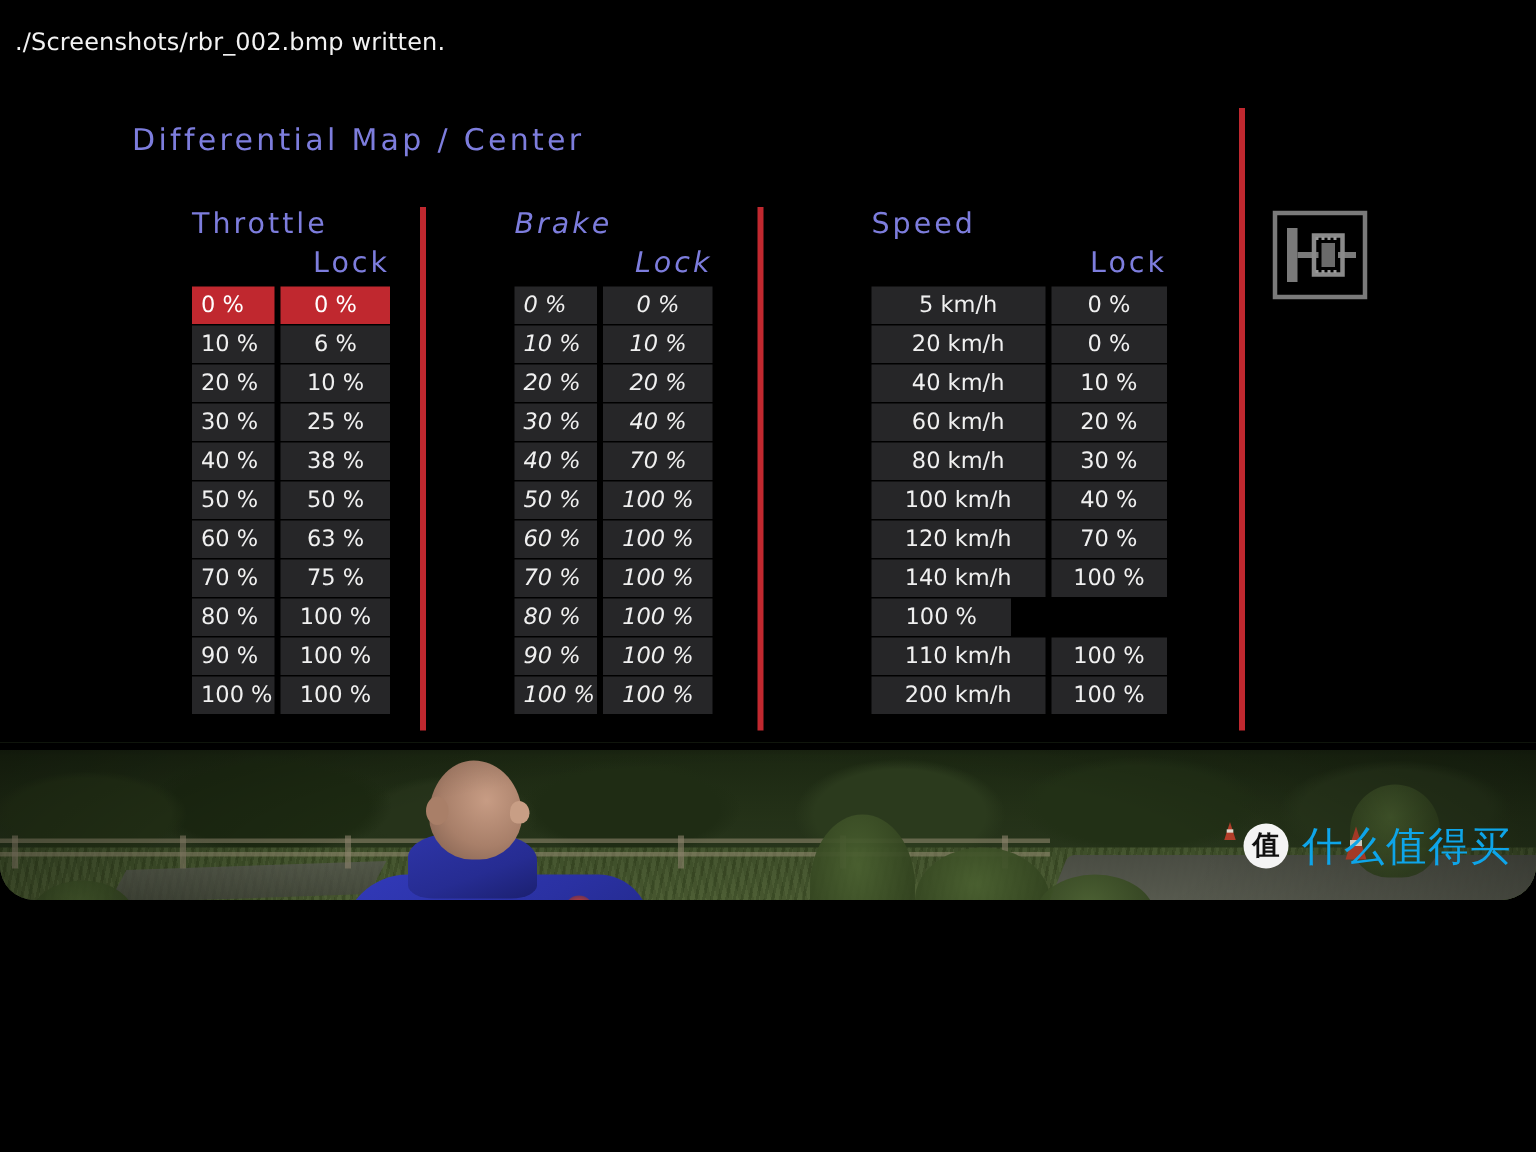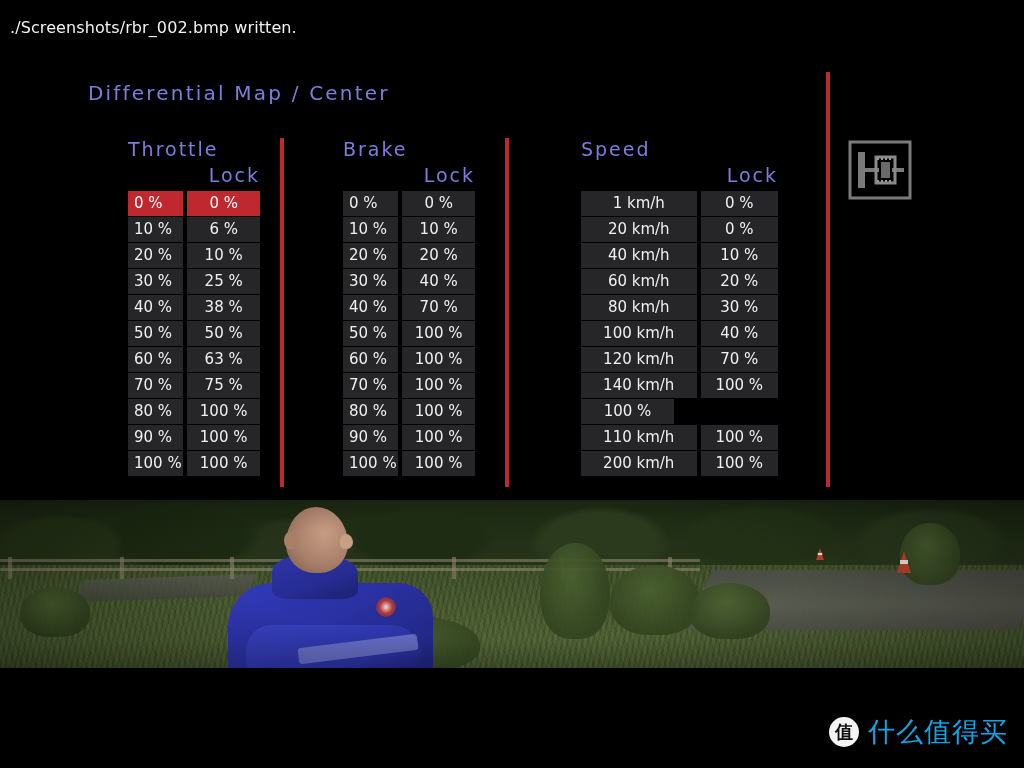--- a/index.html
+++ b/index.html
@@ -8,23 +8,24 @@
     width: 1024px;
     height: 768px;
     background: #000;
     overflow: hidden;
     font-family: "DejaVu Sans", sans-serif;
   }
 
   #screen {
     position: relative;
     width: 1024px;
-    height: 768px;
+    height: 600px;
     background: #000;
     overflow: hidden;
+    border-radius: 23px;
   }
 
   
   .console-msg {
     position: absolute;
     left: 10px;
     top: 18px;
     font-family: "DejaVu Sans", sans-serif;
     font-size: 16px;
     color: #f2f2f2;
@@ -68,21 +69,21 @@
     left: 840px;
     top: 80px;
     width: 64px;
     height: 60px;
   }
   .diff-icon svg { display: block; }
 
   
   .tbl-group { position: absolute; top: 78px; padding-left: 40px; }
   .tbl-throttle { left: 80px; width: 172px; }
-  .tbl-brake    { left: 295px; width: 172px; }
+  .tbl-brake    { left: 295px; width: 172px; font-style: italic; }
   .tbl-speed    { left: 533px; width: 237px; }
 
   .grp-title {
     font-family: "DejaVu Sans", sans-serif;
     font-size: 19px;
     letter-spacing: 2px;
     color: #7d7ddd;
     line-height: 22px;
     height: 26px;
     white-space: nowrap;
@@ -421,21 +422,21 @@
             <div class="cell c-lock">100 %</div>
           </div>
         </div>
     </div>
 
     <div class="tbl-group tbl-speed">
       <div class="grp-title">Speed</div>
       <div class="grp-sub">Lock</div>
       <div class="rows">
           <div class="row">
-            <div class="cell c-in">1 km/h</div>
+            <div class="cell c-in">5 km/h</div>
             <div class="cell c-lock">0 %</div>
           </div>
           <div class="row">
             <div class="cell c-in">20 km/h</div>
             <div class="cell c-lock">0 %</div>
           </div>
           <div class="row">
             <div class="cell c-in">40 km/h</div>
             <div class="cell c-lock">10 %</div>
           </div>

